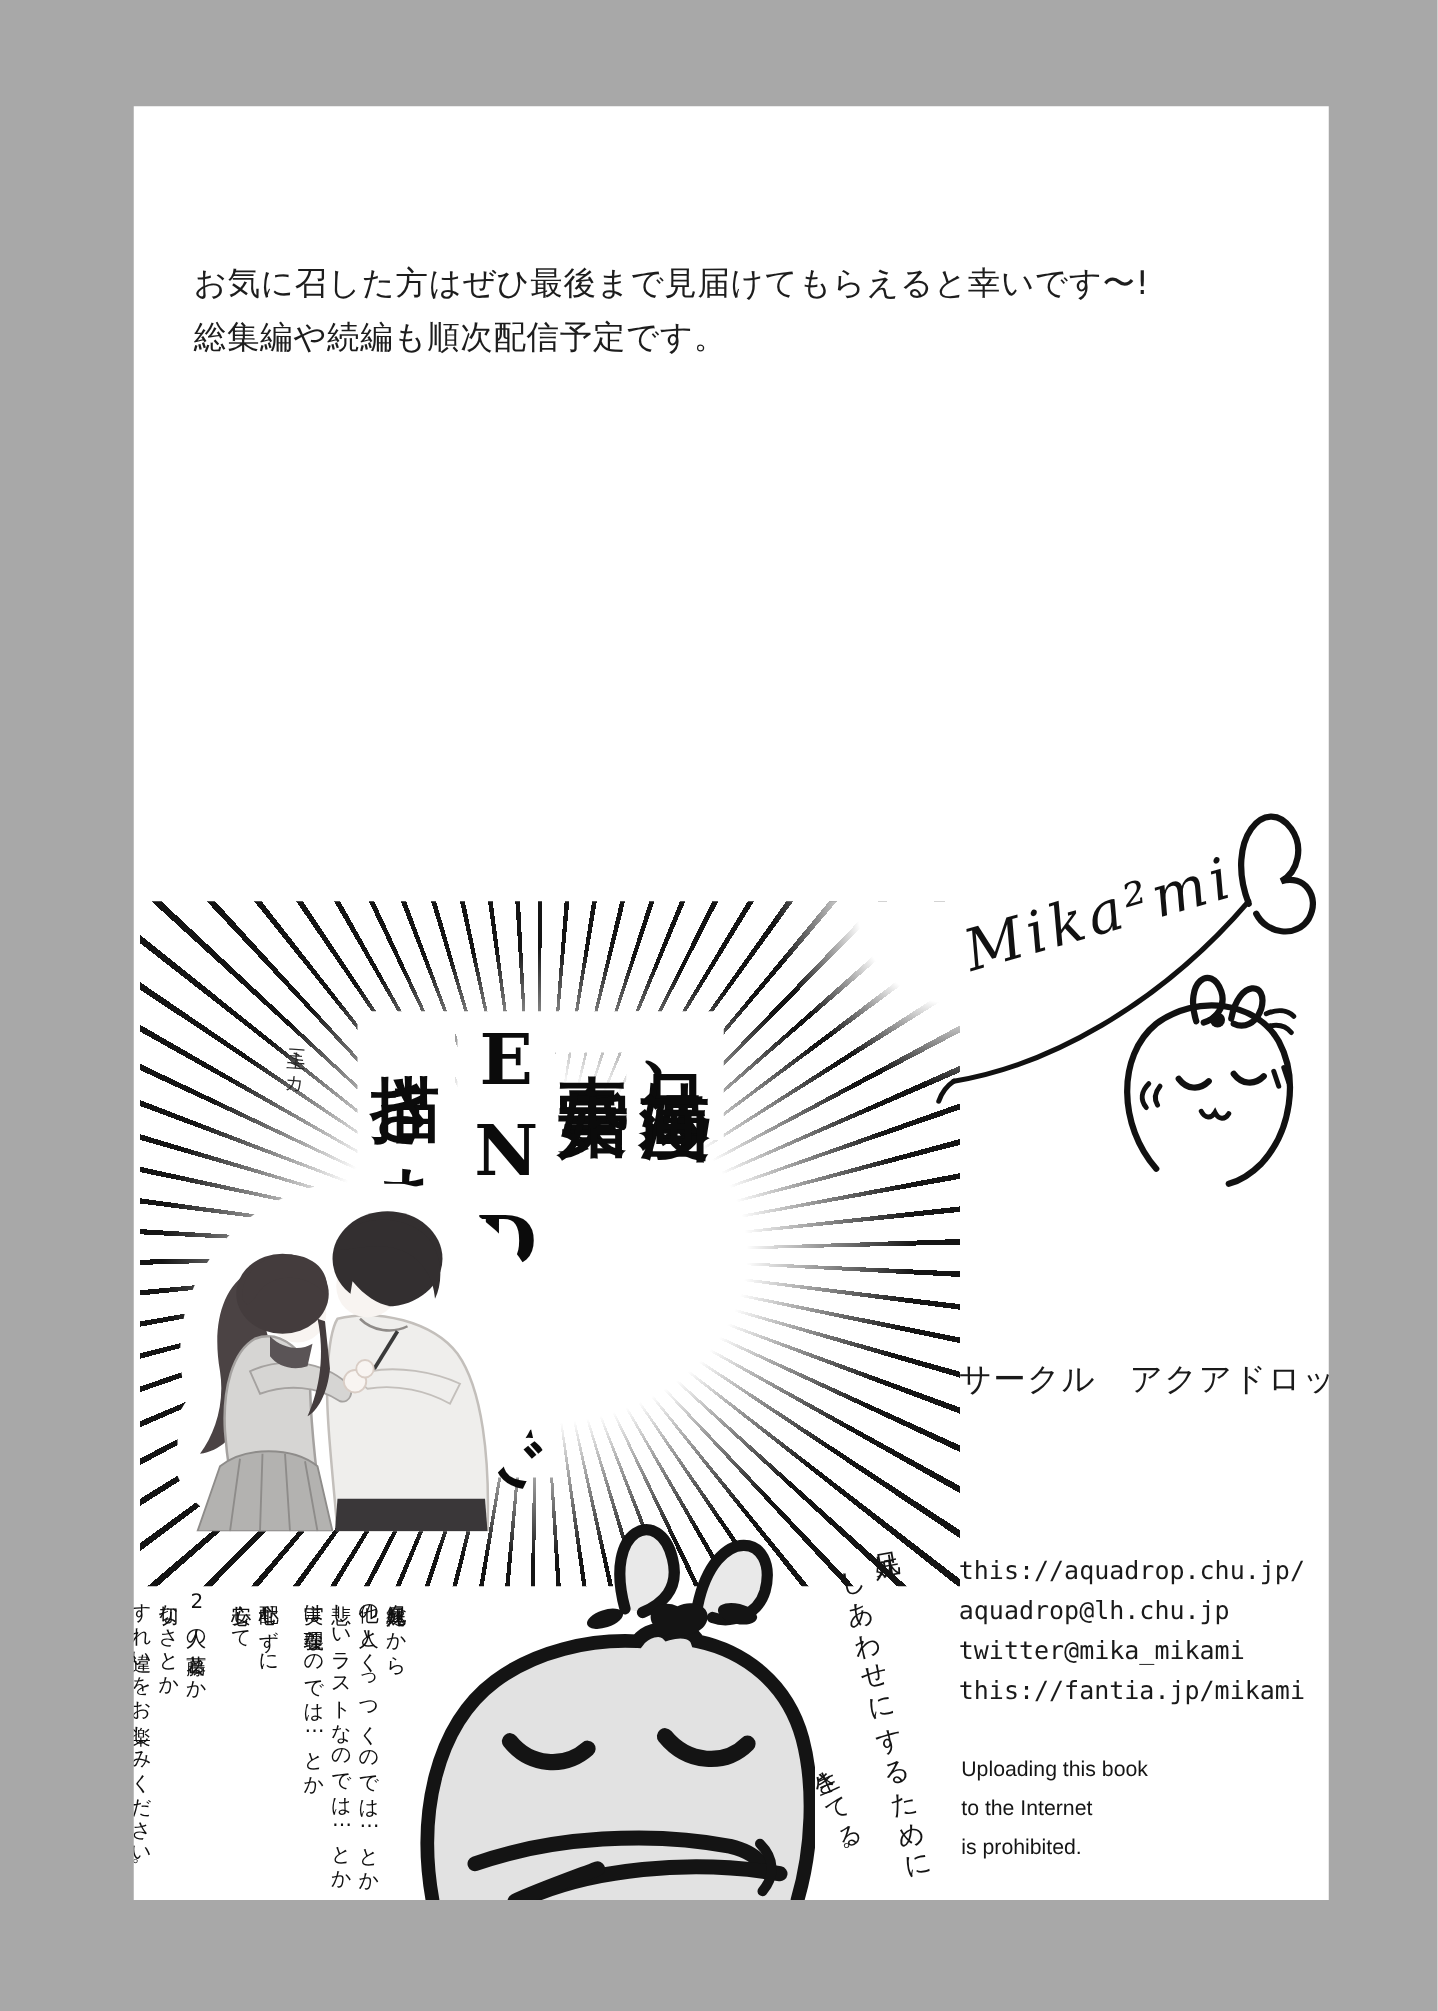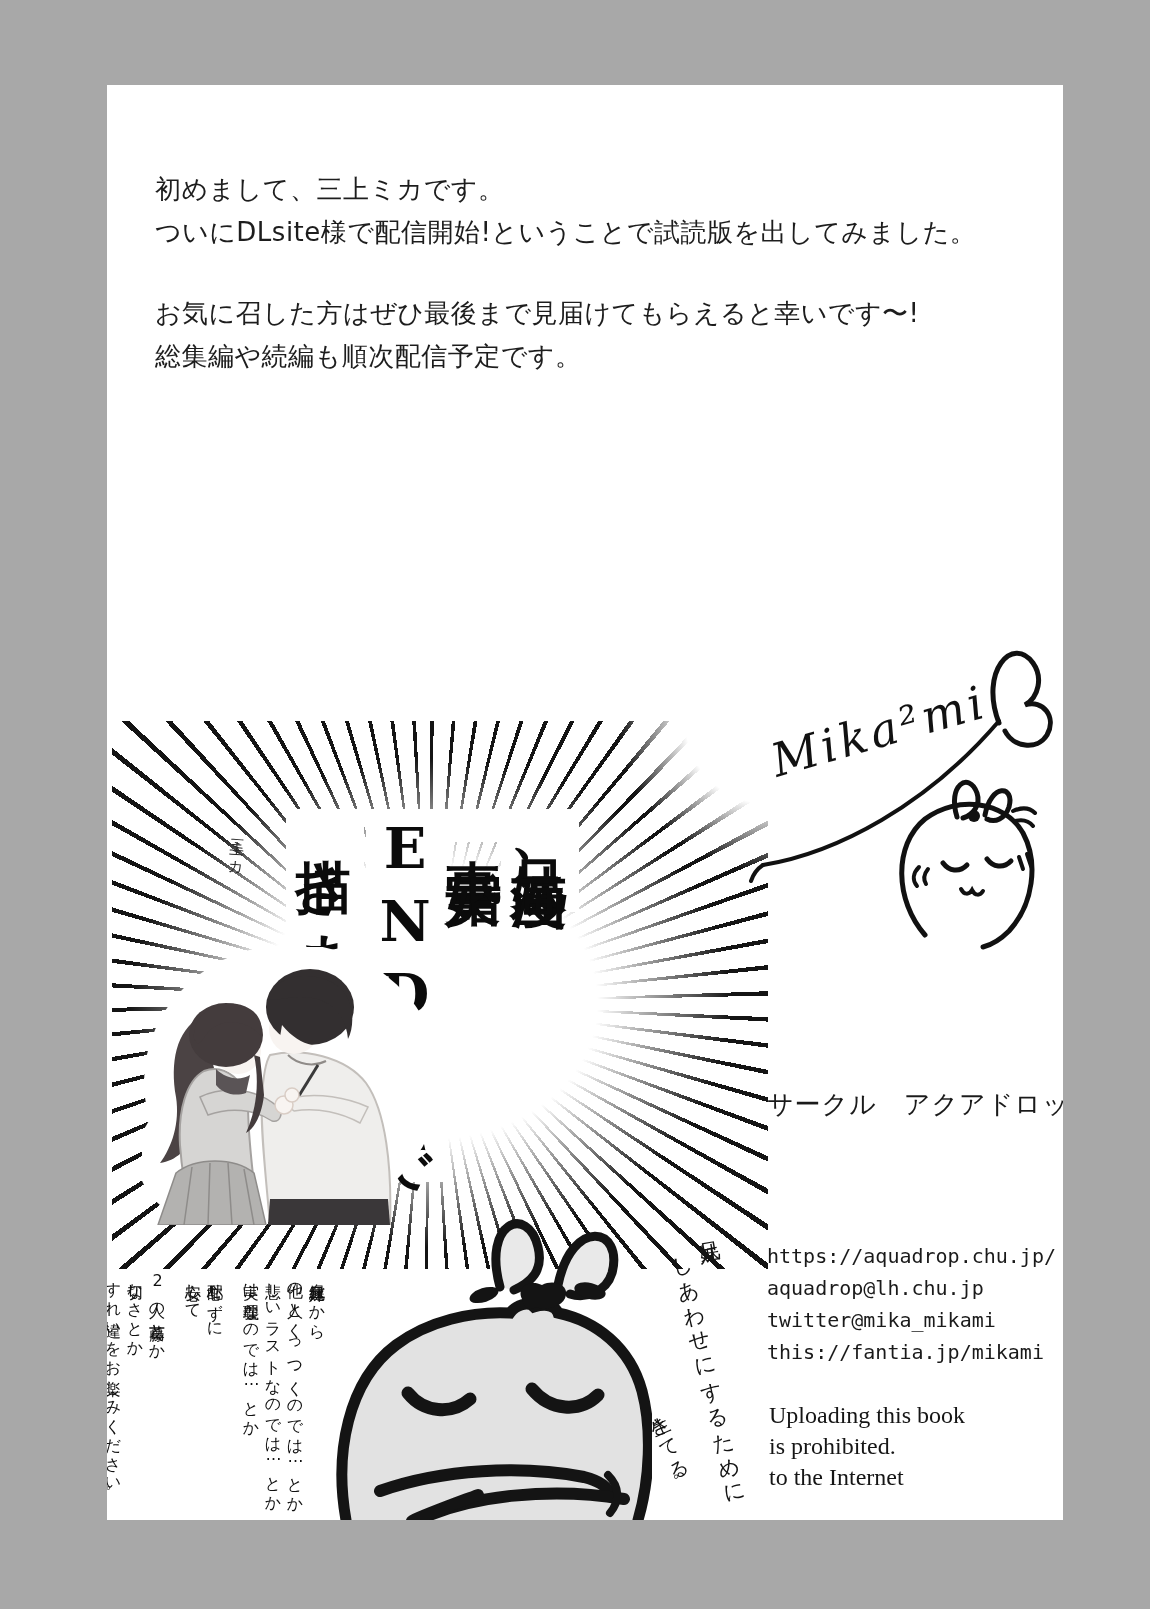--- a/index.html
+++ b/index.html
@@ -51,37 +51,33 @@
   .note{
     position:absolute;writing-mode:vertical-rl;text-orientation:upright;
     font-size:21px;letter-spacing:2px;color:#141414;transform-origin:top left;white-space:nowrap;
   }
   .n0{left:584px;top:1143px;transform:rotate(-10deg);}
   .n1{left:556px;top:1160px;transform:rotate(-13deg);}
   .n2{left:532px;top:1324px;transform:rotate(-24deg);font-size:19px;}
   
   .circle-info{position:absolute;left:660px;top:1000px;font-size:26px;line-height:38px;letter-spacing:1px;color:#1a1a1a;white-space:nowrap;}
   .links{position:absolute;left:660px;top:1155px;font-size:20px;line-height:32px;color:#1a1a1a;font-family:"DejaVu Sans Mono","Liberation Mono",monospace;white-space:nowrap;}
-  .warning{position:absolute;left:662px;top:1315px;font-size:24px;line-height:31px;color:#151515;font-family:Liberation Serif, serif;white-space:nowrap;}
+  .warning{position:absolute;left:662px;top:1315px;font-size:17px;line-height:31px;color:#151515;font-family:Liberation Sans, sans-serif;white-space:nowrap;}
   
   .sig{position:absolute;left:640px;top:520px;width:316px;height:345px;}
   .couple{position:absolute;left:35px;top:862px;width:290px;height:278px;}
   .mascot{position:absolute;left:225px;top:1110px;width:320px;height:325px;}
   svg{display:block;}
 </style>
 </head>
 <body>
 
 <div class="paper">
 
   <div class="afterword">
-    <div class="para">
-      <div class="line">初めまして、三上ミカです。</div>
-      <div class="line">ついにDLsite様で配信開始!ということで試読版を出してみました。</div>
-    </div>
     <div class="para">
     </div>
     <div class="para">
       <div class="line">お気に召した方はぜひ最後まで見届けてもらえると幸いです〜!</div>
       <div class="line">総集編や続編も順次配信予定です。</div>
     </div>
   </div>
 
   <div class="burst"></div>
 
@@ -190,25 +186,25 @@
       </g>
     </g>
     <text x="30" y="172" transform="rotate(-16 30 172)" font-family="DejaVu Serif, Liberation Serif, serif" font-style="italic" font-size="46" letter-spacing="4" fill="#111111">Mika²mi</text>
   </svg>
 
   <div class="circle-info">
     <div>サークル　アクアドロップ</div>
   </div>
 
   <div class="links">
-    <div>https://aquadrop.chu.jp/</div>
+    <div>this://aquadrop.chu.jp/</div>
     <div>aquadrop@lh.chu.jp</div>
     <div>twitter@mika_mikami</div>
     <div>this://fantia.jp/mikami</div>
   </div>
 
   <div class="warning">
     <div>Uploading this book</div>
+    <div>to the Internet</div>
     <div>is prohibited.</div>
-    <div>to the Internet</div>
   </div>
 
 </div>
 
 </body></html>

